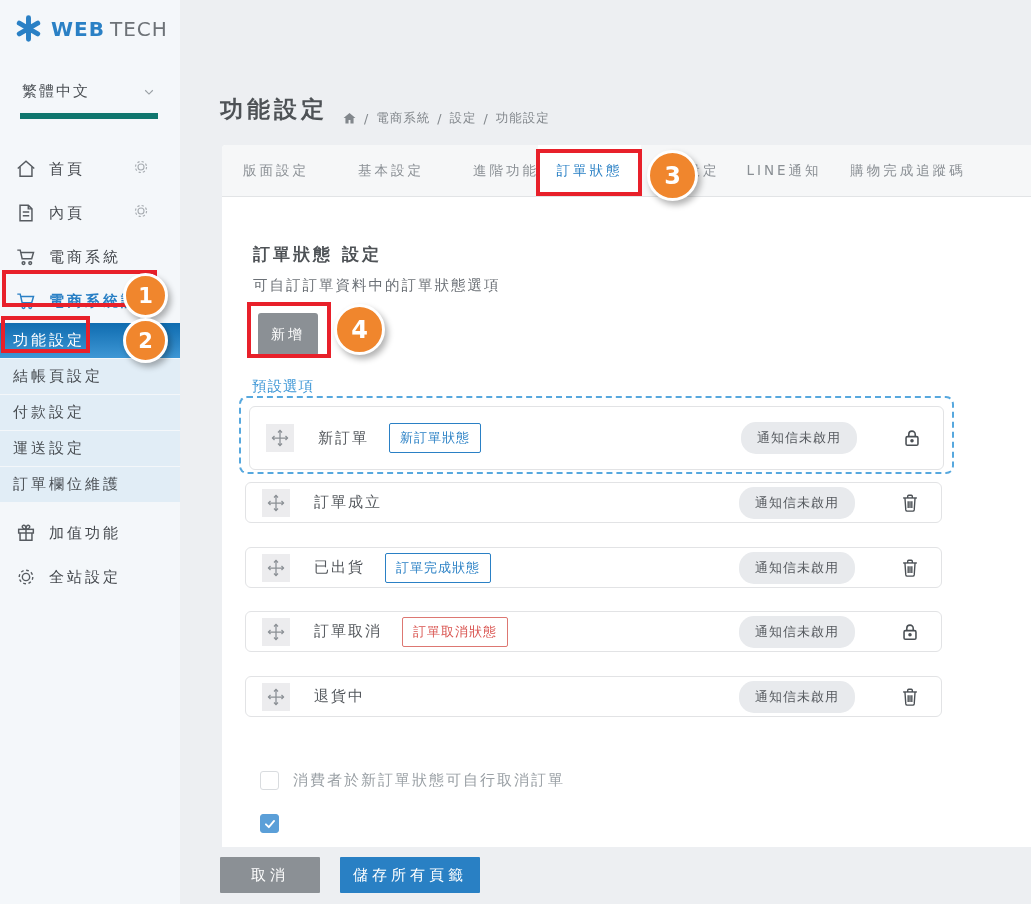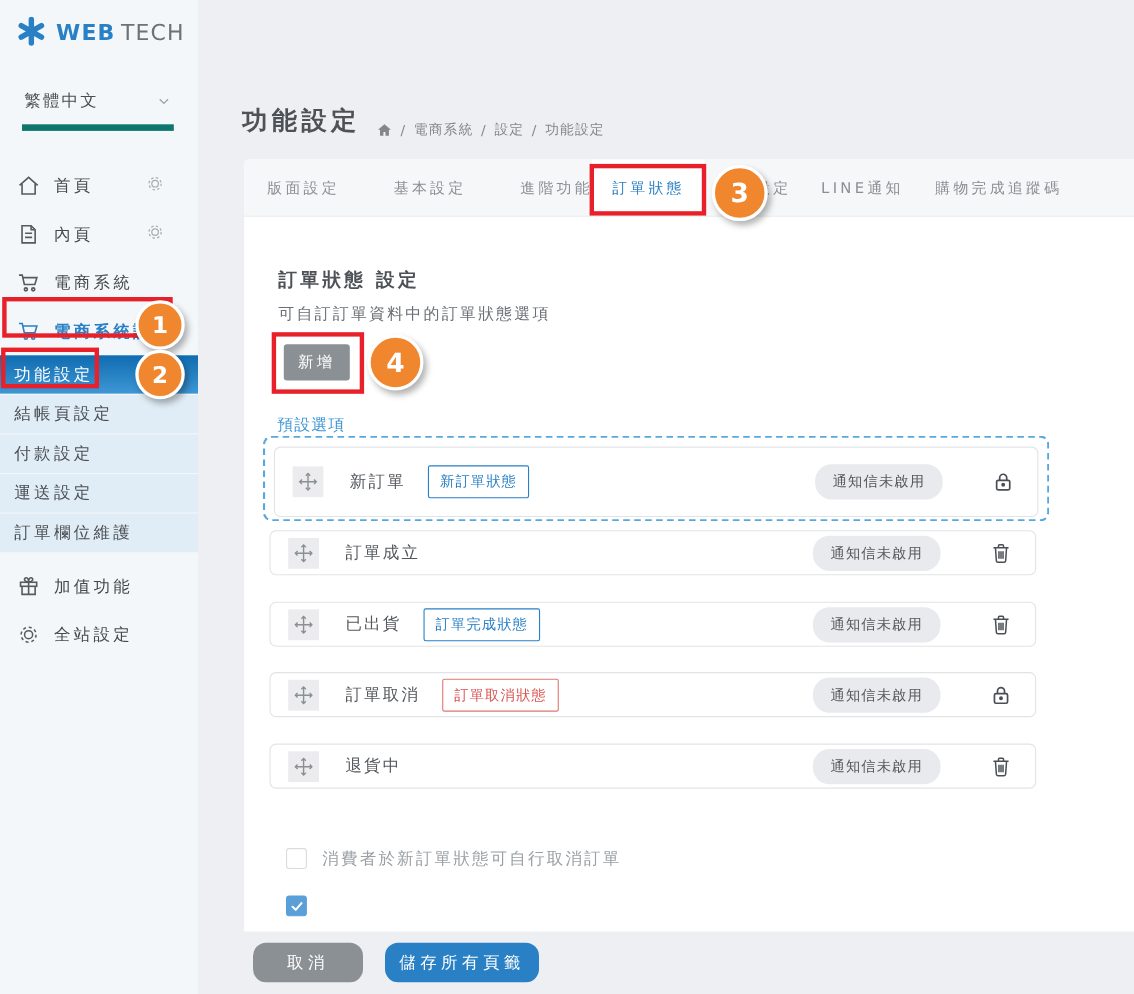--- a/index.html
+++ b/index.html
@@ -44,21 +44,21 @@
   .tab-0 { left: 8px;   width: 92px; }
   .tab-1 { left: 123px; width: 92px; }
   .tab-2 { left: 238px; width: 92px; }
   .tab-3 { left: 316px; width: 103px; }
   .tab-4 { left: 450px; width: 62px; }
   .tab-5 { left: 513px; width: 98px; }
   .tab-6 { left: 620px; width: 132px; }
 
   .section-title { position: absolute; left: 73px; top: 243px; font-size: 17px; font-weight: bold; letter-spacing: 3px; color: #4e5256; }
   .section-subtitle { position: absolute; left: 73px; top: 276px; font-size: 14.5px; letter-spacing: 2px; color: #6b7076; }
-  .add-btn { position: absolute; left: 78px; top: 313px; width: 60px; height: 33px; background: #8b9095; color: #fff; border: none; border-radius: 3px; font-size: 14px; letter-spacing: 3px; cursor: pointer; font-family: inherit; }
+  .add-btn { position: absolute; left: 78px; top: 313px; width: 60px; height: 43px; background: #8b9095; color: #fff; border: none; border-radius: 3px; font-size: 14px; letter-spacing: 3px; cursor: pointer; font-family: inherit; }
   .default-label { position: absolute; left: 72px; top: 377px; font-size: 14.5px; letter-spacing: 1px; color: #3e97d6; cursor: pointer; }
 
   .dashed-box { position: absolute; left: 59px; top: 396px; width: 715px; height: 78px; border: 2px dashed #57a8de; border-radius: 8px; }
   .dashed-box .status-row { position: absolute; left: 8px; top: 8px; width: 695px; height: 64px; }
 
   .status-row { background: #fff; border: 1px solid #e2e3e5; border-radius: 6px; height: 41px; display: flex; align-items: center; padding: 0 20px 0 16px; }
   .row-abs { position: absolute; left: 65px; width: 697px; }
   .row-pos-1 { top: 482px; }
   .row-pos-2 { top: 547px; }
   .row-pos-3 { top: 611px; }
@@ -79,21 +79,21 @@
   .opt-0 { top: 771px; }
   .opt-1 { top: 814px; }
   .checkbox { width: 19px; height: 19px; border: 1px solid #d9dcdf; border-radius: 3px; background: #fff; display: flex; align-items: center; justify-content: center; flex: none; }
   .checkbox svg { width: 14px; height: 14px; }
   .opt-row.checked .checkbox { background: #5b9fd8; border-color: #5b9fd8; }
   .opt-label { margin-left: 14px; font-size: 15px; letter-spacing: 2px; color: #9aa0a5; }
   .opt-row.checked .opt-label { color: #3e97d6; }
 
   
   .footer { position: absolute; left: 0; right: 0; bottom: 0; height: 57px; background: #edeff2; }
-  .footer button { position: absolute; top: 10px; height: 36px; border: none; border-radius: 12px; color: #fff; font-size: 15px; letter-spacing: 4px; cursor: pointer; font-family: inherit; margin-left: 10px; }
+  .footer button { position: absolute; top: 10px; height: 36px; border: none; border-radius: 1px; color: #fff; font-size: 15px; letter-spacing: 4px; cursor: pointer; font-family: inherit; }
   .cancel-btn { left: 40px; width: 100px; background: #8b9095; }
   .save-btn { left: 160px; width: 140px; background: #2980c4; }
 
   
   .ann-box { position: absolute; border: 4px solid #e8202a; z-index: 40; pointer-events: none; }
   .box-1 { left: 2px;   top: 270px; width: 155px; height: 37px; }
   .box-2 { left: 1px;   top: 316px; width: 89px;  height: 37px; }
   .box-3 { left: 536px; top: 149px; width: 106px; height: 47px; }
   .box-4 { left: 247px; top: 302px; width: 84px;  height: 56px; }
   .ann-badge { position: absolute; background: #f0862d; border: 3px solid #fff; border-radius: 50%; color: #fff; font-weight: bold; display: flex; align-items: center; justify-content: center; z-index: 50; box-shadow: 3px 4px 6px rgba(0,0,0,0.3); }

